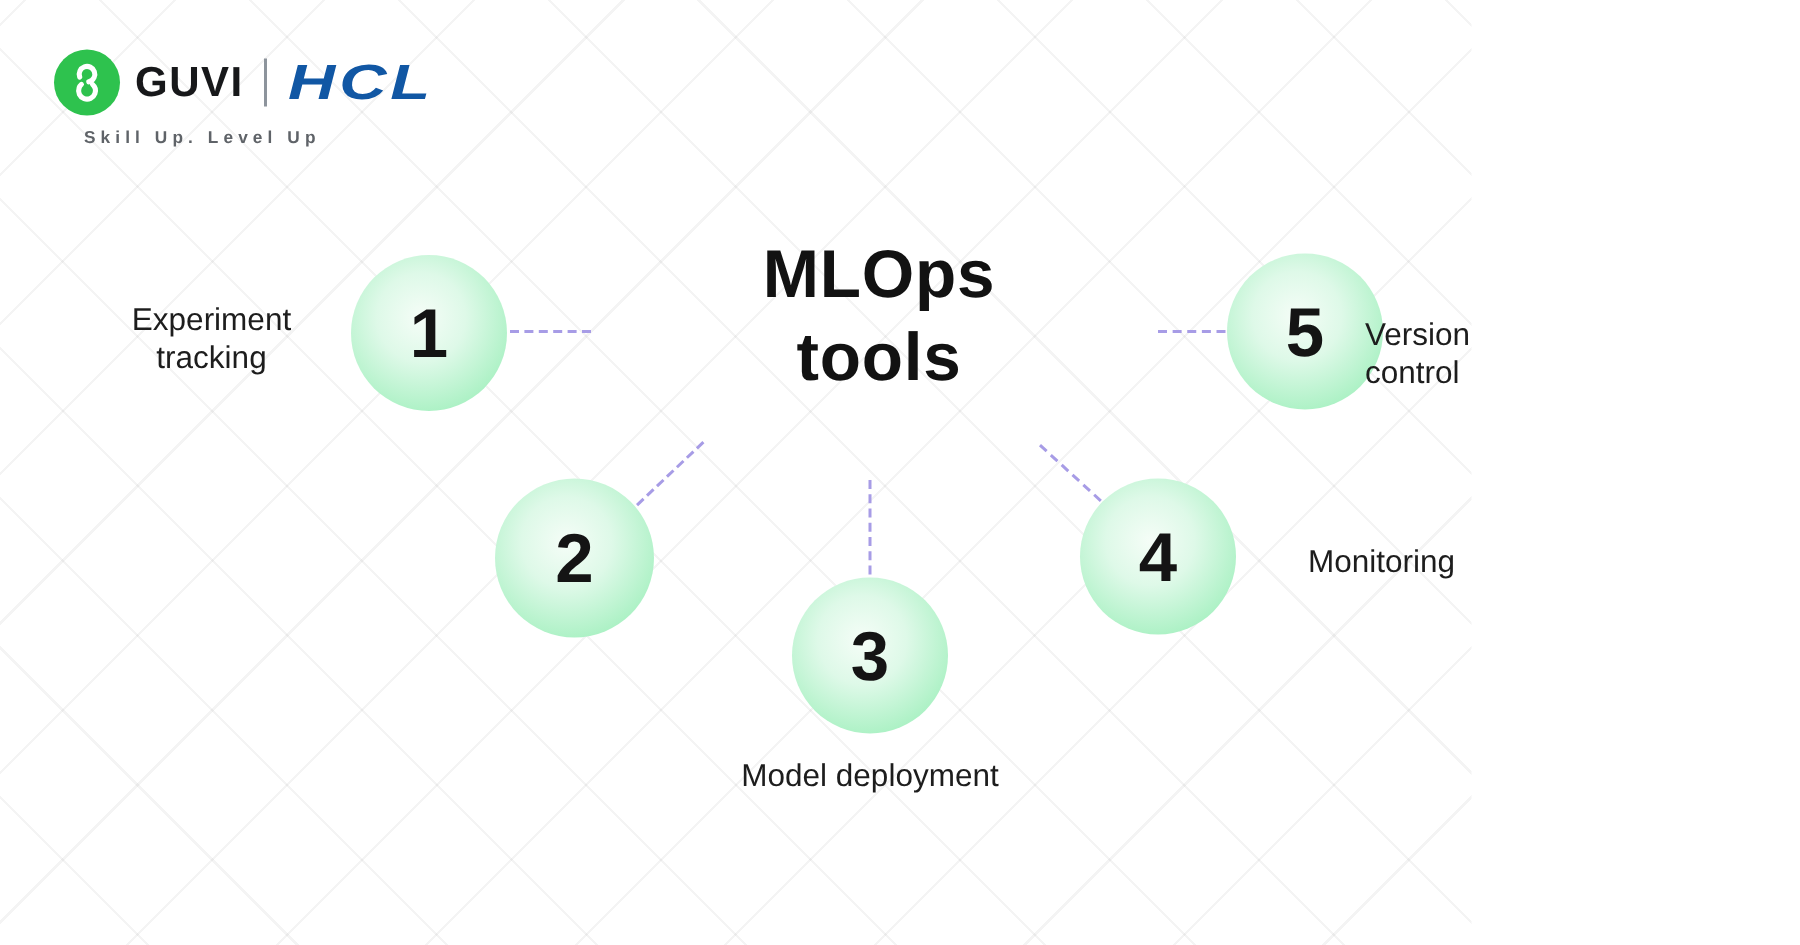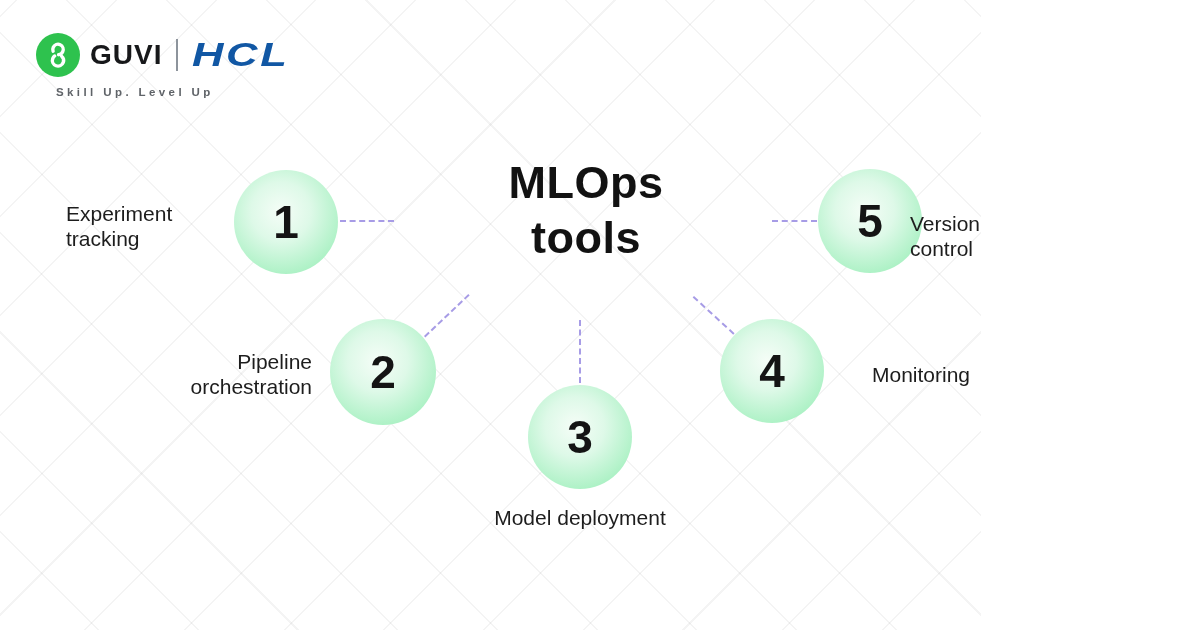--- a/index.html
+++ b/index.html
@@ -86,21 +86,21 @@
   .conn-4 { left: 694px; top: 296px; width: 55px;
             transform: rotate(42.5deg); transform-origin: 0 0; }
   .conn-5 { left: 772px; top: 220px; width: 45px; }
 
   
   .node-label {
     position: absolute;
     font-size: 21px; font-weight: 500; color: #1d1d1d;
     line-height: 1.2;
   }
-  .label-1 { left: 66px;  top: 201px; width: 150px; text-align: left; }
+  .label-1 { left: 66px;  top: 201px; width: 150px; text-align: center; }
   .label-2 { left: 162px; top: 349px; width: 150px; text-align: right; }
   .label-3 { left: 430px; top: 505px; width: 300px; text-align: center; }
   .label-4 { left: 872px; top: 362px; text-align: left; }
   .label-5 { left: 910px; top: 211px; text-align: left; }
 </style>
 </head>
 <body>
 
 <div class="canvas">
 
@@ -140,18 +140,17 @@
     <span class="node-number">3</span>
   </div>
   <div class="node node-4">
     <span class="node-number">4</span>
   </div>
   <div class="node node-5">
     <span class="node-number">5</span>
   </div>
 
   <div class="node-label label-1">Experiment tracking</div>
-  <div class="node-label label-2">Pipeline orchestration</div>
   <div class="node-label label-3">Model deployment</div>
   <div class="node-label label-4">Monitoring</div>
   <div class="node-label label-5">Version control</div>
 
 </div>
 
 </body></html>

